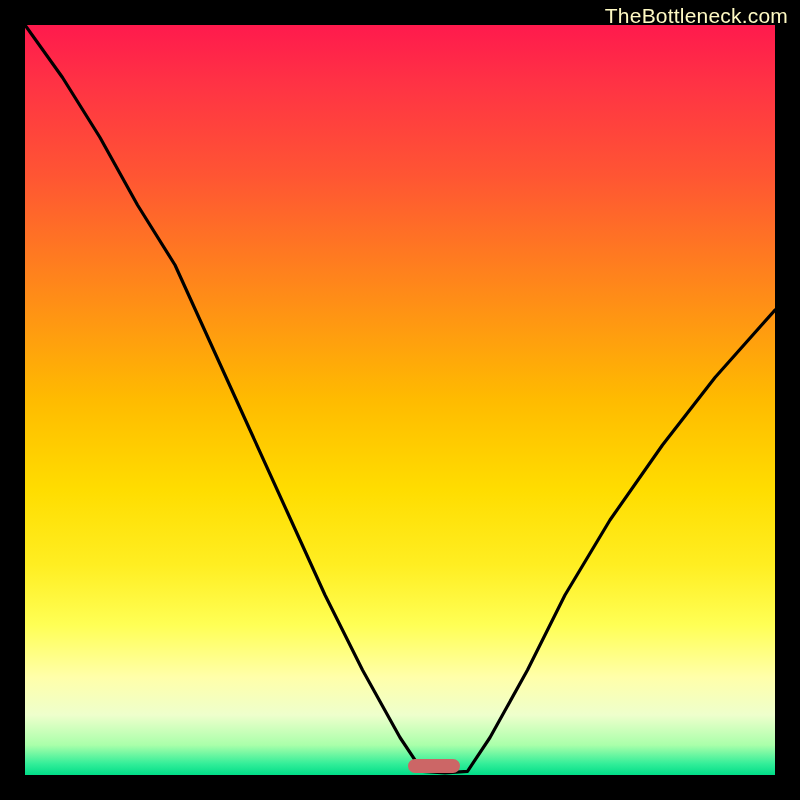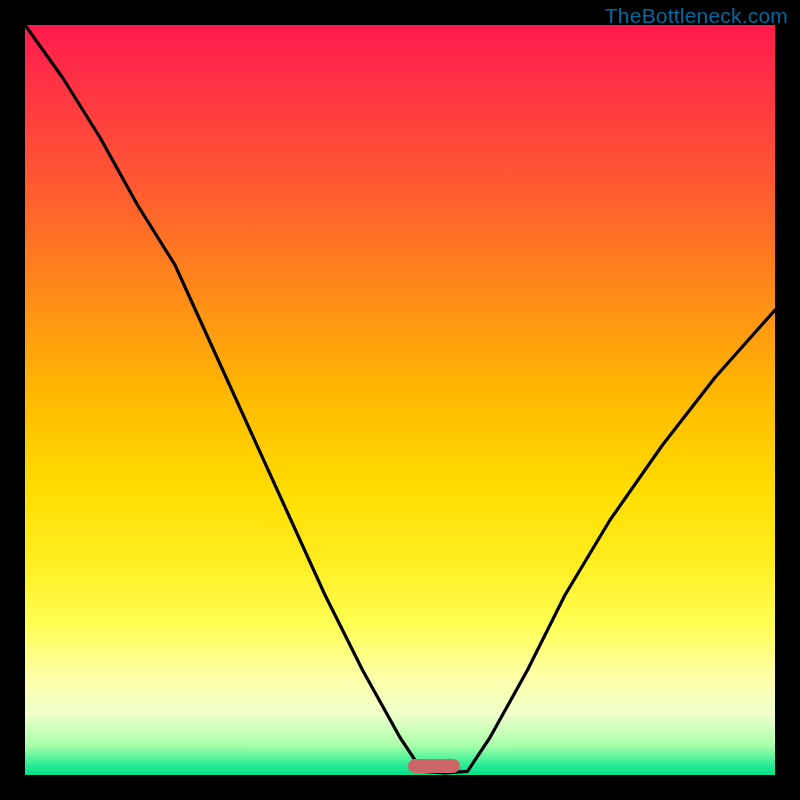--- a/index.html
+++ b/index.html
@@ -50,21 +50,21 @@
     position: absolute;
     background: #cc6666;
     border-radius: 7px;
   }
   .watermark {
     position: absolute;
     top: 4px;
     right: 12px;
     font-family: Arial, Helvetica, sans-serif;
     font-size: 21px;
-    color: #0369a1;
+    color: #fef9c3;
     letter-spacing: 0.2px;
     margin-left: 8px;
   }
 </style>
 </head>
 <body>
 
 <div class="frame">
 
   <div class="plot-area">

